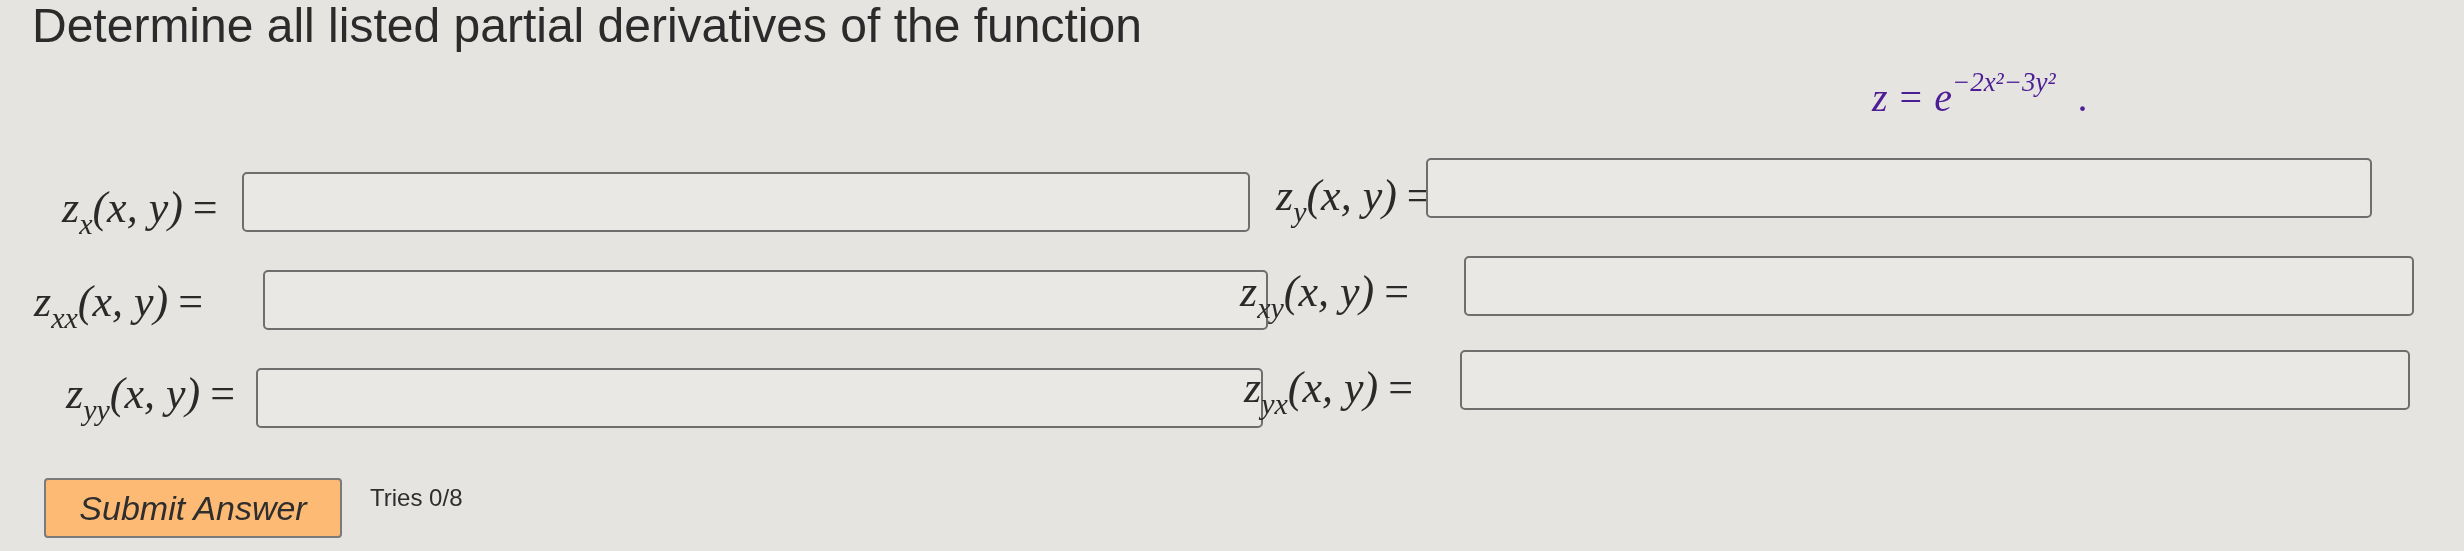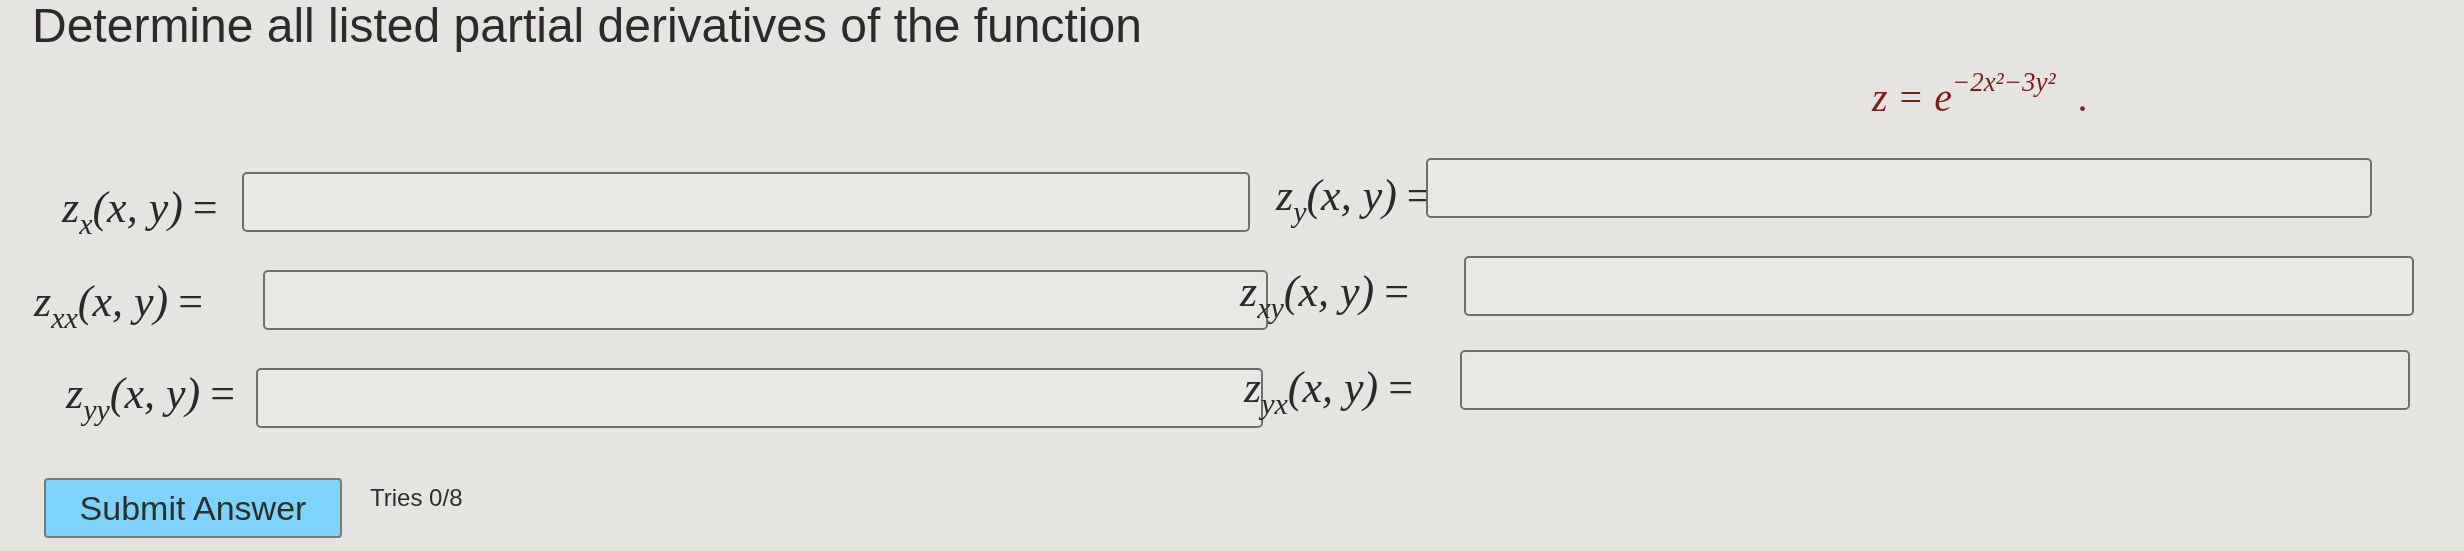--- a/index.html
+++ b/index.html
@@ -12,21 +12,21 @@
   }
   .prompt {
     position: absolute; left: 32px; top: 4px;
     font-size: 48px; line-height: 44px;
     color: #2b2b2b;
   }
   .func {
     position: absolute; left: 1872px; top: 74px;
     font-family: "Liberation Serif", serif;
     font-style: italic;
-    font-size: 40px; color: #7f1d1d;
+    font-size: 40px; color: #4c1d95;
     white-space: nowrap;
   }
   .func .eq { font-style: normal; margin: 0 12px; }
   .func .exp { font-size: 27px; position: relative; top: -20px; }
   .func .period { font-style: normal; margin-left: 22px; }
   .row-label {
     position: absolute;
     font-family: "Liberation Serif", serif;
     font-size: 44px;
     color: #2a2a2a;
@@ -44,25 +44,26 @@
     background: #e9e8e4;
     font-size: 28px;
     padding: 0 10px;
     outline: none;
   }
   .submit-btn {
     position: absolute; left: 44px; top: 478px;
     width: 298px; height: 60px;
     box-sizing: border-box;
     border: 2px solid #7a7a7a; border-radius: 4px;
-    background: #7dd3fc;
+    background: #fdba74;
     font-family: "Liberation Sans", sans-serif;
     font-size: 34px; color: #2e2e2e;
     display: flex; align-items: center; justify-content: center;
     cursor: pointer;
+    font-style: italic;
   }
   .tries {
     position: absolute; left: 370px; top: 484px;
     font-size: 24px; color: #2e2e2e;
   }
 </style>
 </head>
 <body>
 
 <div class="prompt">Determine all listed partial derivatives of the function</div>

